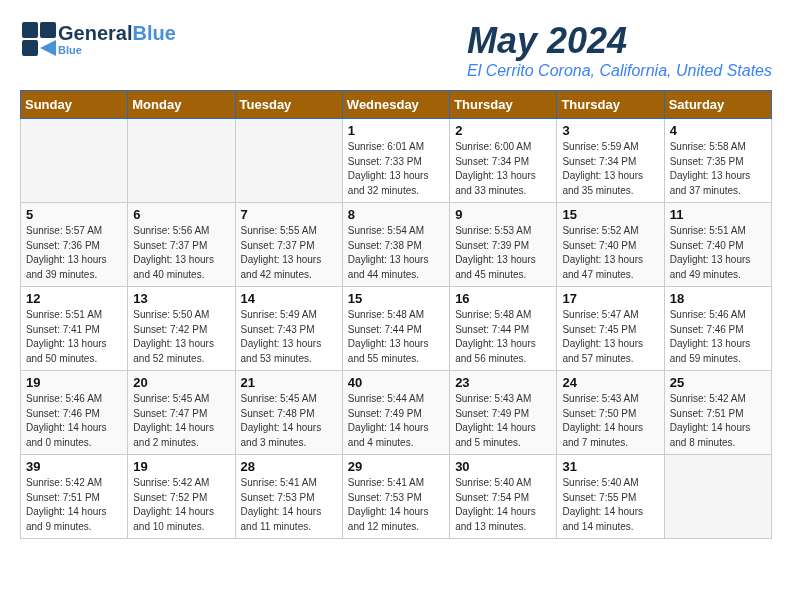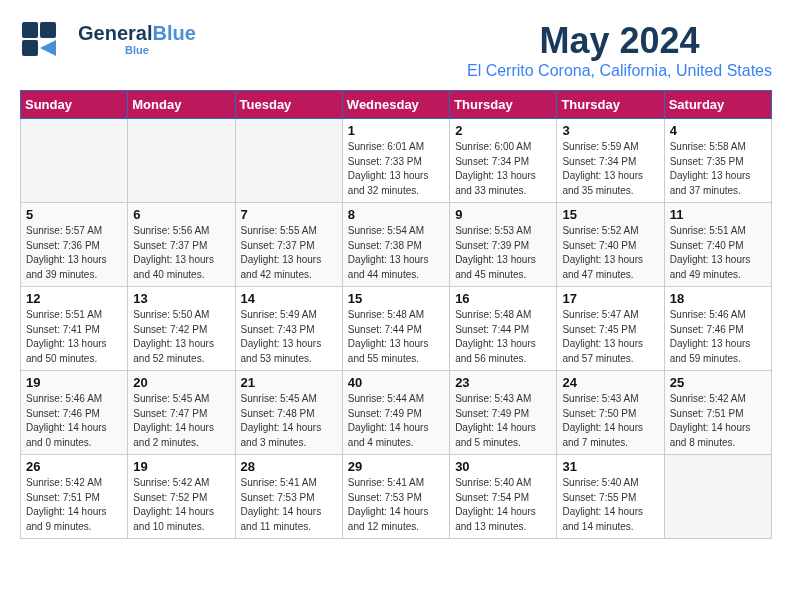--- a/index.html
+++ b/index.html
@@ -15,38 +15,39 @@
       align-items: flex-start;
       justify-content: space-between;
       margin-bottom: 10px;
     }
     .logo {
       display: flex;
       flex-direction: column;
       align-items: flex-start;
     }
     .title-block {
-      text-align: center;
+      text-align: left;
+      font-style: italic;
     }
     .main-title {
       font-size: 36px;
       font-weight: bold;
       color: #1a3a5c;
     }
     .subtitle {
       font-size: 16px;
       color: #3b82f6;
     }
     .calendar {
       width: 100%;
       border-collapse: collapse;
       border: 1px solid #ccc;
     }
     .calendar th {
-      background: #be185d;
+      background: #a16207;
       color: #fff;
       font-size: 13px;
       padding: 6px 4px;
       text-align: left;
       border: 1px solid #2a6abb;
       font-weight: bold;
     }
     .calendar td {
       border: 1px solid #ccc;
       vertical-align: top;
@@ -73,21 +74,21 @@
     }
     .row-even td {
       background: #f9f9f9;
     }
   </style>
 </head>
 <body>
 
 <div class="header">
   <div class="logo">
-    <div style="display:flex; align-items:center; gap:20px;text-align:center;">
+    <div style="display:flex; align-items:center; gap:0;">
       <svg width="38" height="38" viewBox="0 0 38 38">
         <rect x="2" y="2" width="16" height="16" rx="2" fill="#1a3a5c"></rect>
         <rect x="20" y="2" width="16" height="16" rx="2" fill="#1a3a5c"></rect>
         <rect x="2" y="20" width="16" height="16" rx="2" fill="#1a3a5c"></rect>
         <path d="M20 28 L36 20 L36 36 Z" fill="#4a90d9"></path>
       </svg>
       <div>
         <div style="font-size:20px; font-weight:bold; color:#1a3a5c; line-height:1.1;">
           <span style="color:#1a3a5c;">General</span><span style="color:#4a90d9;">Blue</span>
         </div>
@@ -220,21 +221,21 @@
           <div class="day-number">24</div>
           <div class="day-info">Sunrise: 5:43 AM<br>Sunset: 7:50 PM<br>Daylight: 14 hours<br>and 7 minutes.</div>
         </td>
         <td>
           <div class="day-number">25</div>
           <div class="day-info">Sunrise: 5:42 AM<br>Sunset: 7:51 PM<br>Daylight: 14 hours<br>and 8 minutes.</div>
         </td>
       </tr>
       <tr>
         <td>
-          <div class="day-number">26</div>
+          <div class="day-number">39</div>
           <div class="day-info">Sunrise: 5:42 AM<br>Sunset: 7:51 PM<br>Daylight: 14 hours<br>and 9 minutes.</div>
         </td>
         <td>
           <div class="day-number">19</div>
           <div class="day-info">Sunrise: 5:42 AM<br>Sunset: 7:52 PM<br>Daylight: 14 hours<br>and 10 minutes.</div>
         </td>
         <td>
           <div class="day-number">28</div>
           <div class="day-info">Sunrise: 5:41 AM<br>Sunset: 7:53 PM<br>Daylight: 14 hours<br>and 11 minutes.</div>
         </td>

